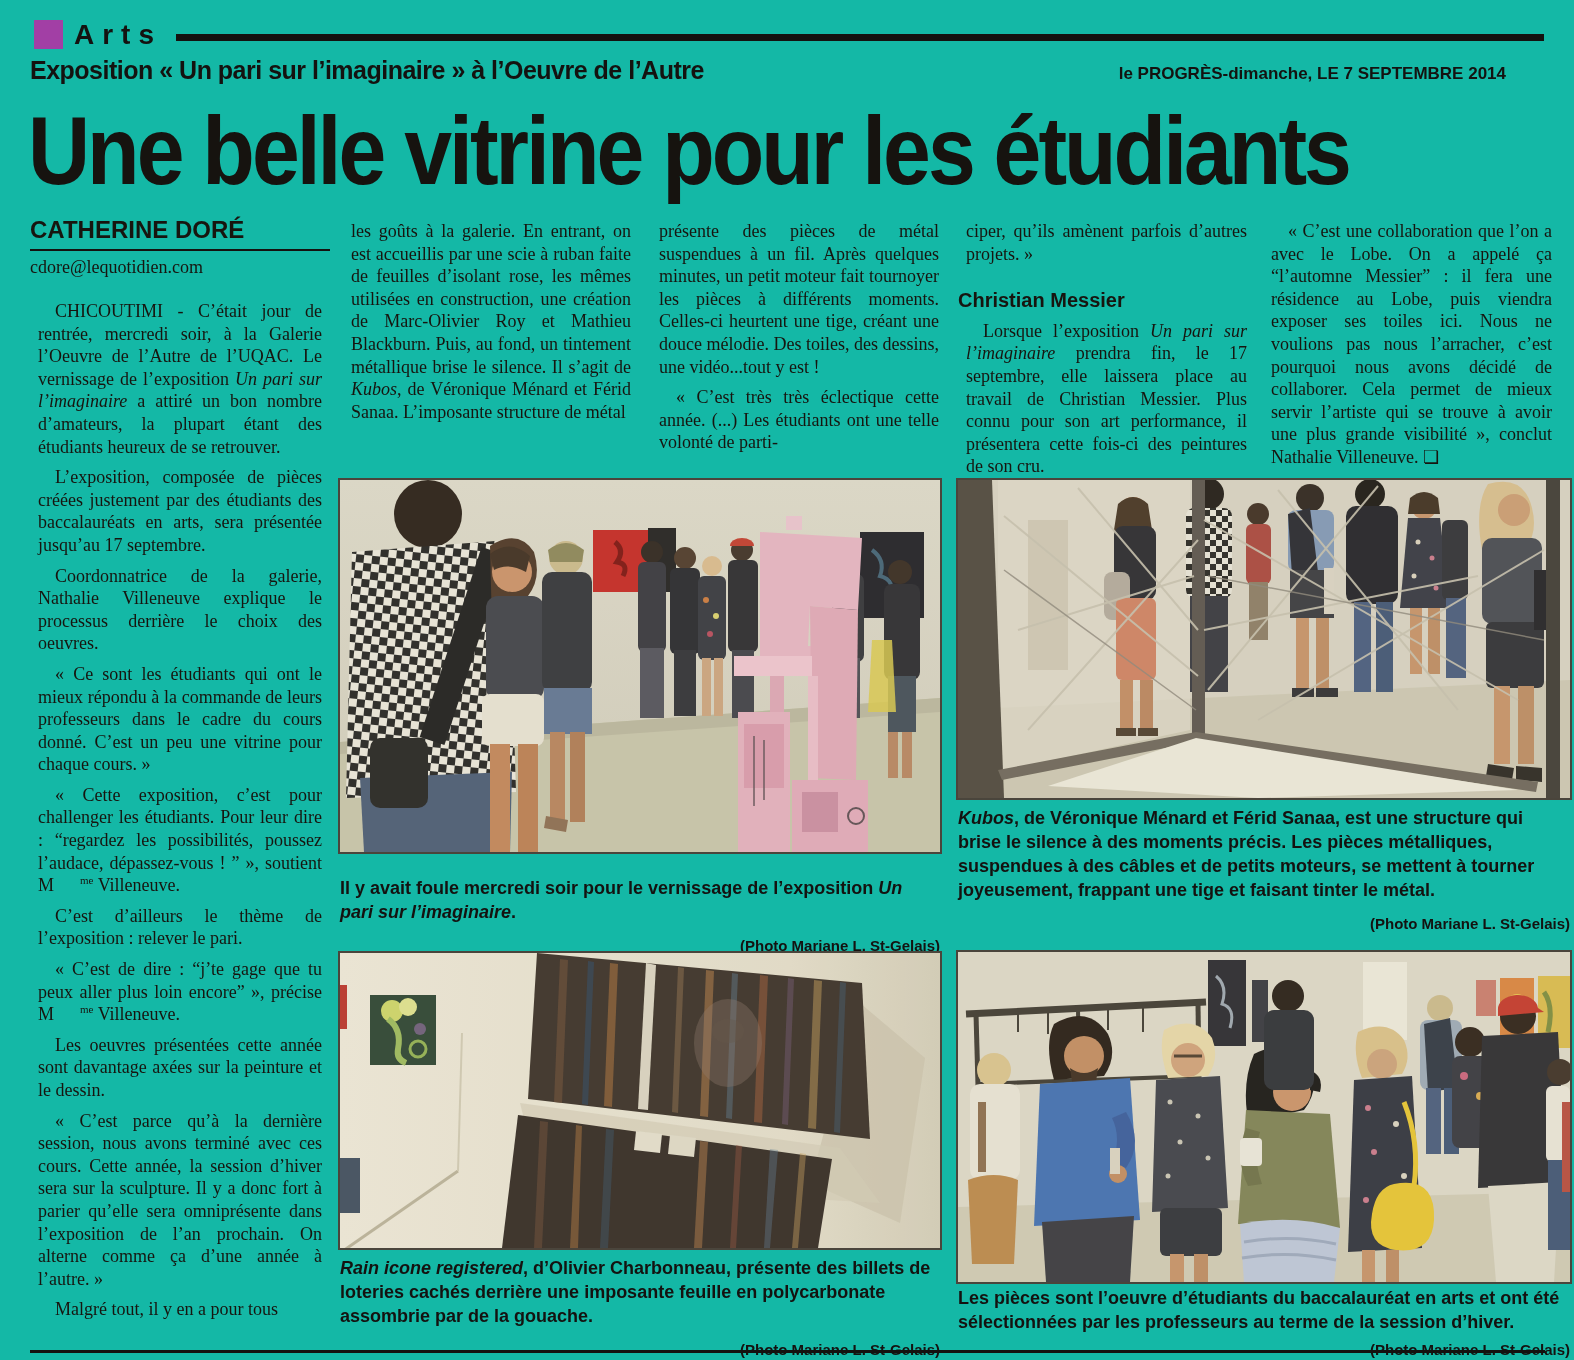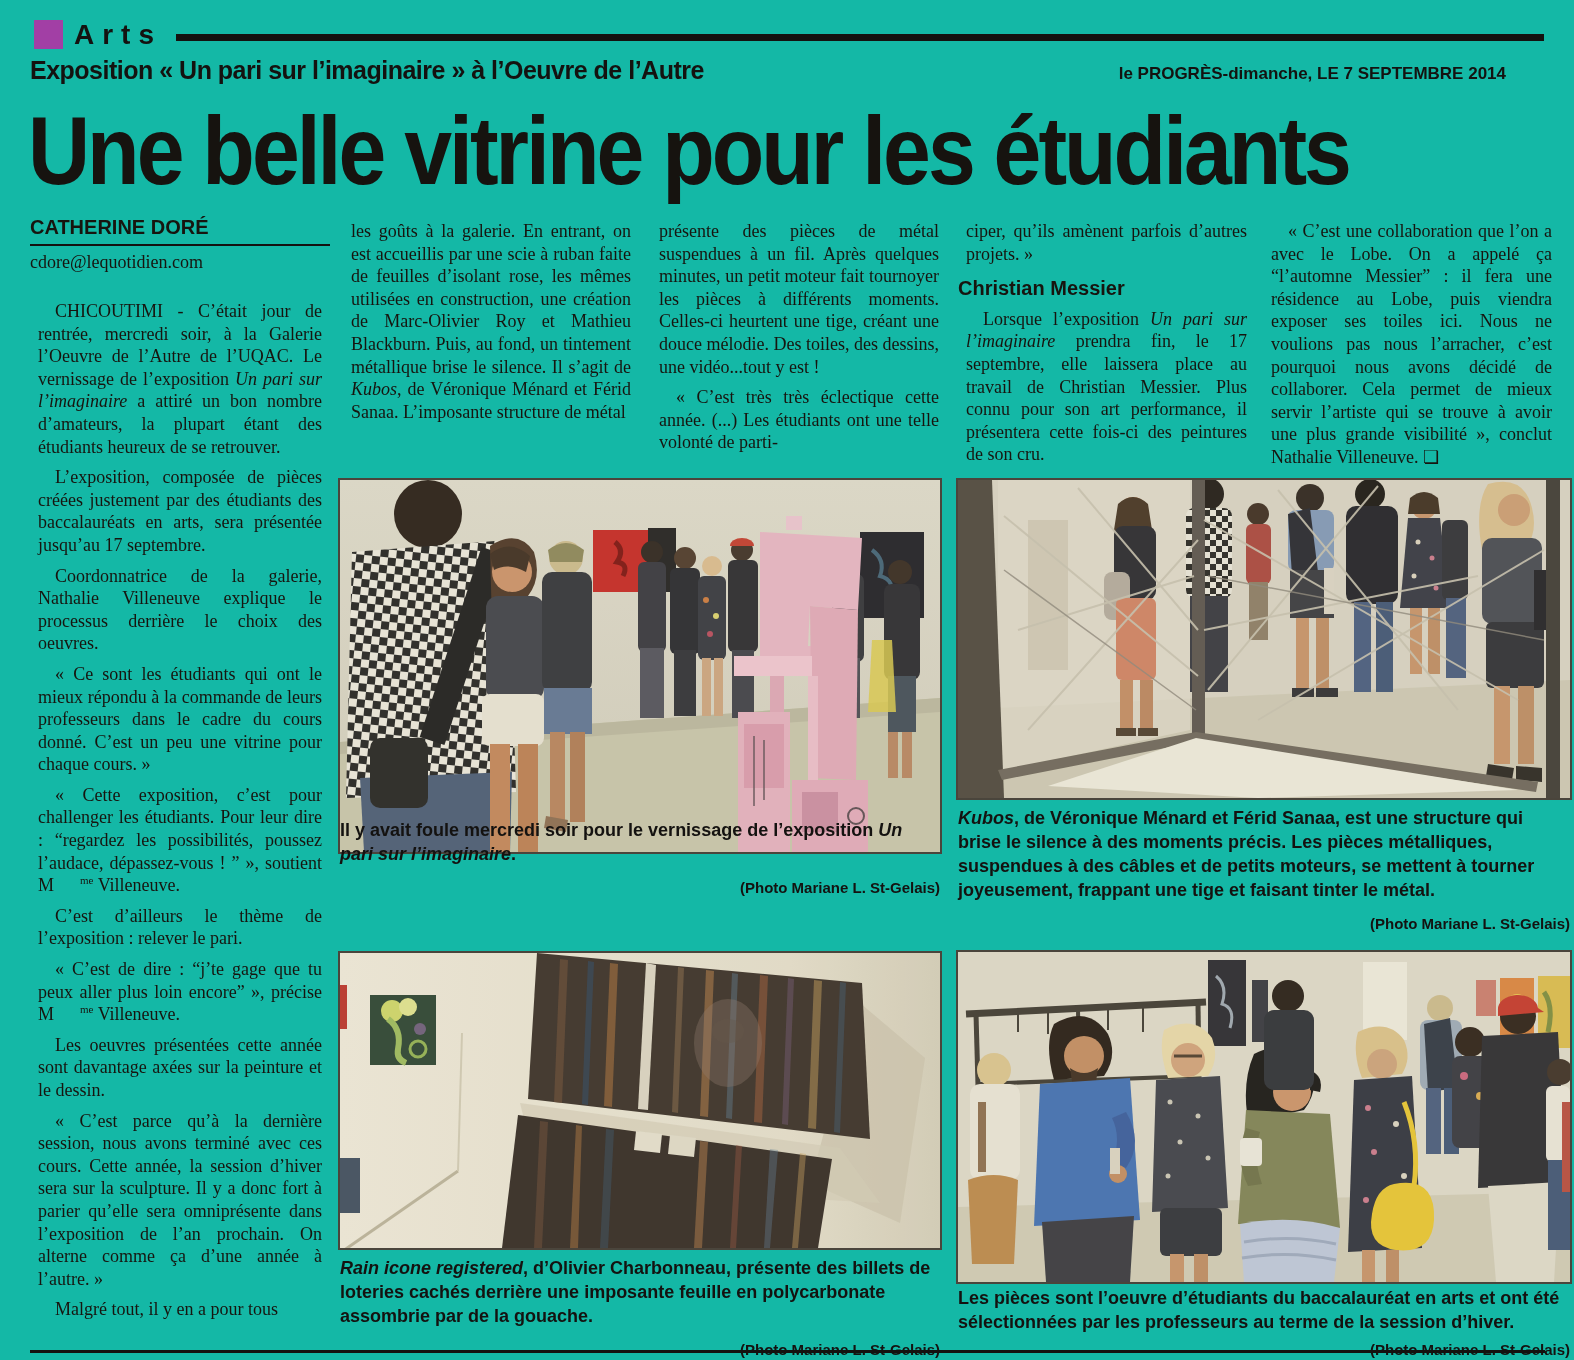--- a/index.html
+++ b/index.html
@@ -32,51 +32,51 @@
   .headline{
     left:28px; top:96px; width:1530px;
     font-family:"Liberation Sans", sans-serif; font-weight:bold;
     font-size:86px; letter-spacing:-3px; white-space:nowrap; color:#16130f;
     transform:scaleY(1.12); transform-origin:top left;
   }
   
   .byline{left:30px; top:216px; width:300px;}
   .byline .author{
     font-family:"Liberation Sans", sans-serif; font-weight:bold;
-    font-size:20px; border-bottom:2px solid #141210; padding-bottom:5px;
+    font-size:24px; border-bottom:2px solid #141210; padding-bottom:5px;
   }
   .byline .email{
     font-family:Liberation Serif, serif; font-size:18px; margin-top:6px;
   }
   
   .column{width:300px; font-size:18px; line-height:22.6px; text-align:justify; overflow:hidden;}
   .column p{margin:8px; text-indent:17px;}
   .column.cont p:first-child{text-indent:0;}
   .col1{left:30px; top:292px; height:1052px;}
   .col2{left:343px; top:212px; width:296px; height:268px;}
   .col3{left:651px; top:212px; width:296px; height:268px;}
   .col4{left:958px; top:212px; width:297px; height:268px;}
   .col5{left:1263px; top:212px; width:297px; height:268px;}
   .subhead{
     font-family:"Liberation Sans", sans-serif; font-weight:bold;
-    font-size:20px; margin:12px 0 2px 0; text-indent:0 !important; text-align:left;
+    font-size:20px; margin:24px 0 2px 0; text-indent:0 !important; text-align:left;
   }
   .col4 p.after-subhead{text-indent:17px;}
   
   .photo{outline:2px solid #4a453c; background:#cfcaba; overflow:hidden;}
   .photo svg{display:block;}
   .photo1{left:340px; top:480px; width:600px; height:372px;}
   .photo2{left:958px; top:480px; width:612px; height:318px;}
   .photo3{left:340px; top:953px; width:600px; height:295px;}
   .photo4{left:958px; top:952px; width:612px; height:330px;}
   .caption{
     font-family:"Liberation Sans", sans-serif; font-weight:bold;
     font-size:18px; line-height:24px; color:#141210; text-align:left;
   }
-  .cap1{left:340px; top:818px; width:600px;}
+  .cap1{left:340px; top:876px; width:600px;}
   .cap2{left:958px; top:806px; width:612px;}
   .cap3{left:340px; top:1256px; width:600px;}
   .cap4{left:958px; top:1286px; width:612px;}
   .credit{
     font-family:"Liberation Sans", sans-serif; font-weight:bold;
     font-size:15px; color:#141210; text-align:right; margin-top:10px;
   }
   .cap4 .credit{margin-top:4px;}
   .bottom-rule{left:30px; top:1350px; width:1515px; height:3px; background:#141210;}
   i{font-style:italic;}

